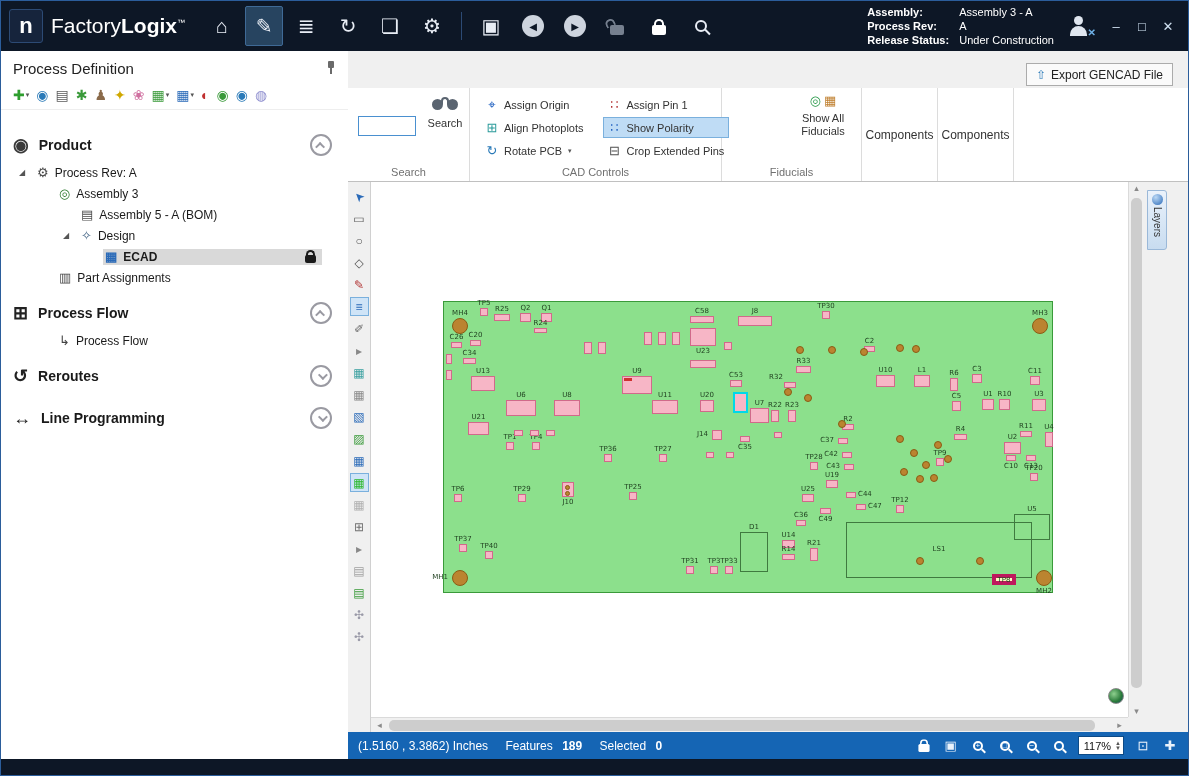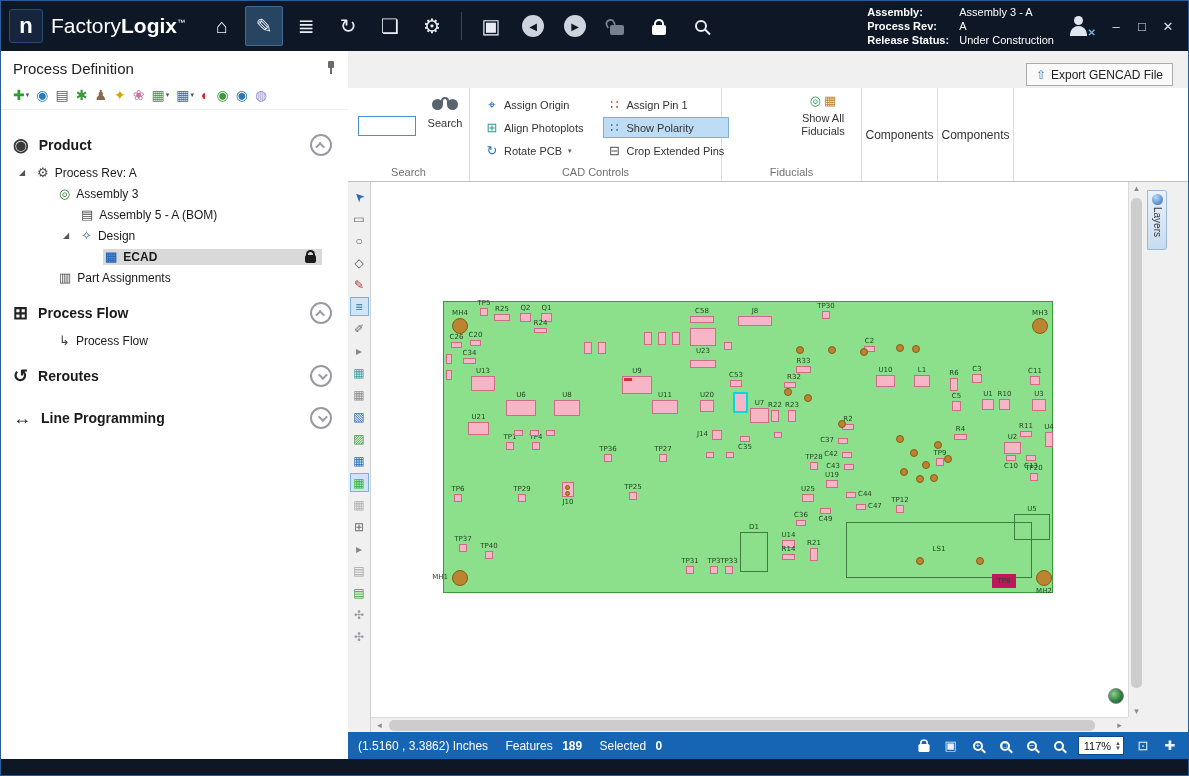--- a/index.html
+++ b/index.html
@@ -96,21 +96,21 @@
 #tool-col{position:absolute;left:0;top:0;width:23px;height:100%;background:#f0f0f0;border-right:1px solid #d0d0d0;display:flex;flex-direction:column;align-items:center;padding-top:5px;gap:3px}
 .tool{width:19px;height:19px;display:flex;align-items:center;justify-content:center;font-size:12px;border:1px solid transparent;cursor:pointer}
 .tool.selected{background:#cfe4f7;border-color:#7ab0dd}
 .tool-g{display:block;line-height:1}
 #canvas{position:absolute;left:23px;top:0;width:757px;height:535px;background:#fff;overflow:hidden;cursor:crosshair}
 #board{position:absolute;left:72px;top:119px;width:610px;height:292px;background:#8ce08c;border:1px solid #3a9a3a}
 .cmp{position:absolute;background:#f7b6c6;border:1px solid #d06a8a}
 .cmp.hl{border:2px solid #00d8e8}
 .cmp-mark{position:absolute;left:1px;top:1px;width:8px;height:3px;background:#d03030}
 .outline-c{position:absolute;border:1px solid #3f7a3f;background:transparent}
-.tpbox{position:absolute;background:#fef9c3;border:7px solid #be185d;display:flex;align-items:center;justify-content:center;font-size:7px;color:#14501a;font-family:"DejaVu Sans",sans-serif}
+.tpbox{position:absolute;background:#fef9c3;border:4px solid #be185d;display:flex;align-items:center;justify-content:center;font-size:7px;color:#14501a;font-family:"DejaVu Sans",sans-serif}
 .cmp-label{position:absolute;font-size:7px;color:#1d3d1d;white-space:nowrap;font-family:"DejaVu Sans",sans-serif;line-height:1;pointer-events:none}
 .hole{position:absolute;border-radius:50%;background:#bb8430;border:1px solid #8a5c14}
 #globe-btn{position:absolute;left:737px;top:506px;width:16px;height:16px;border-radius:50%;background:radial-gradient(circle at 35% 35%,#8ed08e,#2a7a3a 60%,#1a4a6a);border:1px solid #888;cursor:pointer}
 #vscroll{position:absolute;left:780px;top:0;width:15px;height:535px;background:#f0f0f0;border-left:1px solid #dadada}
 #vthumb{position:absolute;left:2px;top:16px;width:11px;height:490px;background:#cdcdcd;border-radius:5px;cursor:pointer}
 .scroll-arrow{position:absolute;color:#8a8a8a;font-size:9px;width:15px;text-align:center;cursor:pointer}
 #hscroll{position:absolute;left:23px;top:535px;width:757px;height:15px;background:#f0f0f0;border-top:1px solid #dadada}
 #hthumb{position:absolute;left:18px;top:2px;width:706px;height:11px;background:#cdcdcd;border-radius:5px;cursor:pointer}
 #side-strip{position:absolute;left:795px;top:0;width:46px;height:550px;background:#f0f0f0}
 #layers-tab{position:absolute;left:4px;top:8px;width:20px;height:60px;background:linear-gradient(#eaf2fb,#c8dcf0);border:1px solid #9ab8d8;border-radius:0 3px 3px 0;display:flex;flex-direction:column;align-items:center;padding-top:3px;gap:2px;cursor:pointer}
@@ -545,21 +545,21 @@
             <span class="cmp hl" style="left: 289px; top: 90px; width: 15px; height: 21px;"></span>
             <span class="cmp" style="left: 256px; top: 98px; width: 14px; height: 12px;"></span>
             <span class="cmp-label" style="left: 263px; top: 90px; transform: translateX(-50%);">U20</span>
             <span class="cmp" style="left: 306px; top: 106px; width: 19px; height: 15px;"></span>
             <span class="cmp-label" style="left: 315.5px; top: 98px; transform: translateX(-50%);">U7</span>
             <span class="cmp" style="left: 327px; top: 108px; width: 8px; height: 12px;"></span>
             <span class="cmp-label" style="left: 331px; top: 100px; transform: translateX(-50%);">R22</span>
             <span class="cmp" style="left: 344px; top: 108px; width: 8px; height: 12px;"></span>
             <span class="cmp-label" style="left: 348px; top: 100px; transform: translateX(-50%);">R23</span>
             <span class="cmp" style="left: 340px; top: 80px; width: 12px; height: 6px;"></span>
-            <span class="cmp-label" style="left: 350px; top: 72px; transform: translateX(-50%); text-align: center;">R32</span>
+            <span class="cmp-label" style="left: 332px; top: 72px; transform: translateX(-50%); text-align: center;">R32</span>
             <span class="cmp" style="left: 268px; top: 128px; width: 10px; height: 10px;"></span>
             <span class="cmp-label" style="right: 344px; top: 129px;">J14</span>
             <span class="cmp" style="left: 296px; top: 134px; width: 10px; height: 6px;"></span>
             <span class="cmp-label" style="left: 301px; top: 142px; transform: translateX(-50%);">C35</span>
             <span class="cmp" style="left: 398px; top: 122px; width: 12px; height: 6px;"></span>
             <span class="cmp-label" style="left: 404px; top: 114px; transform: translateX(-50%);">R2</span>
             <span class="cmp" style="left: 394px; top: 136px; width: 10px; height: 6px;"></span>
             <span class="cmp-label" style="right: 218px; top: 135px;">C37</span>
             <span class="cmp" style="left: 398px; top: 150px; width: 10px; height: 6px;"></span>
             <span class="cmp-label" style="right: 214px; top: 149px;">C42</span>

